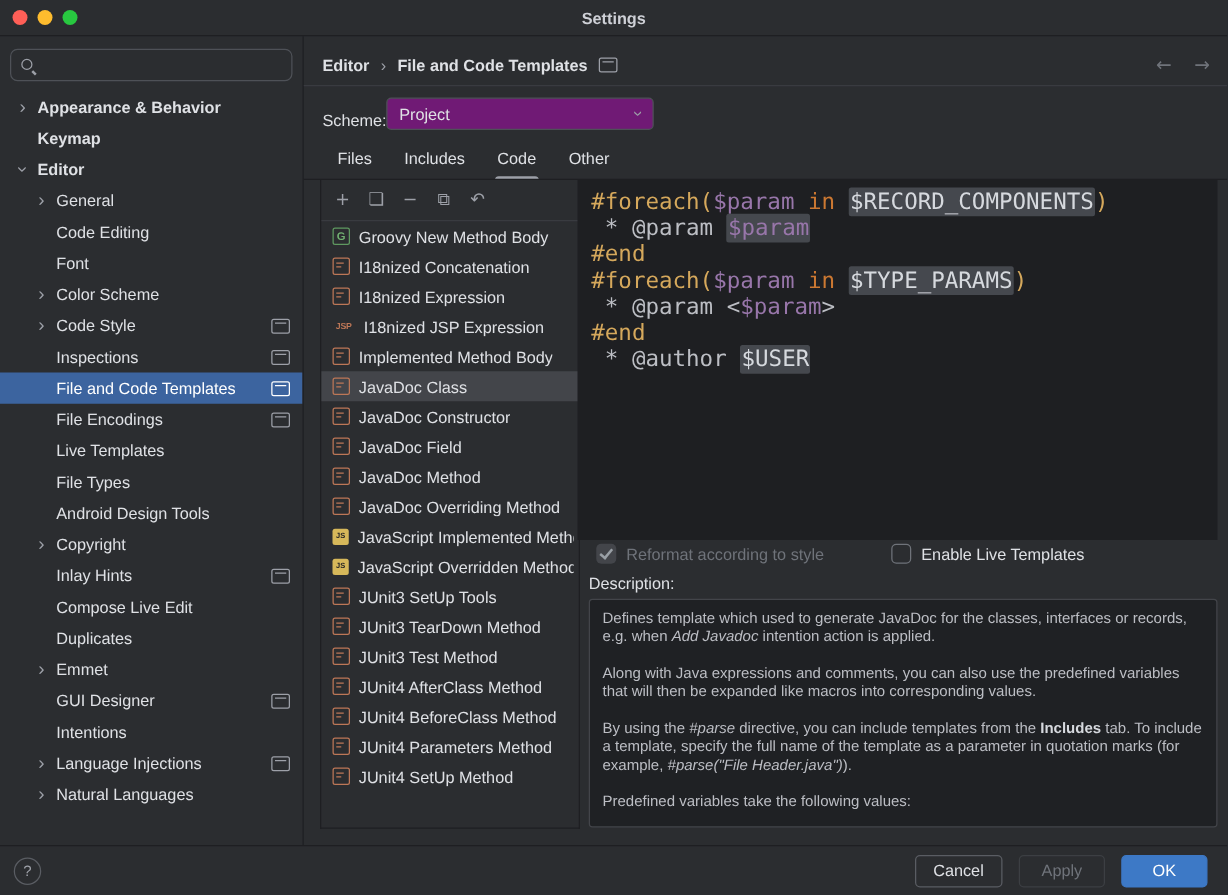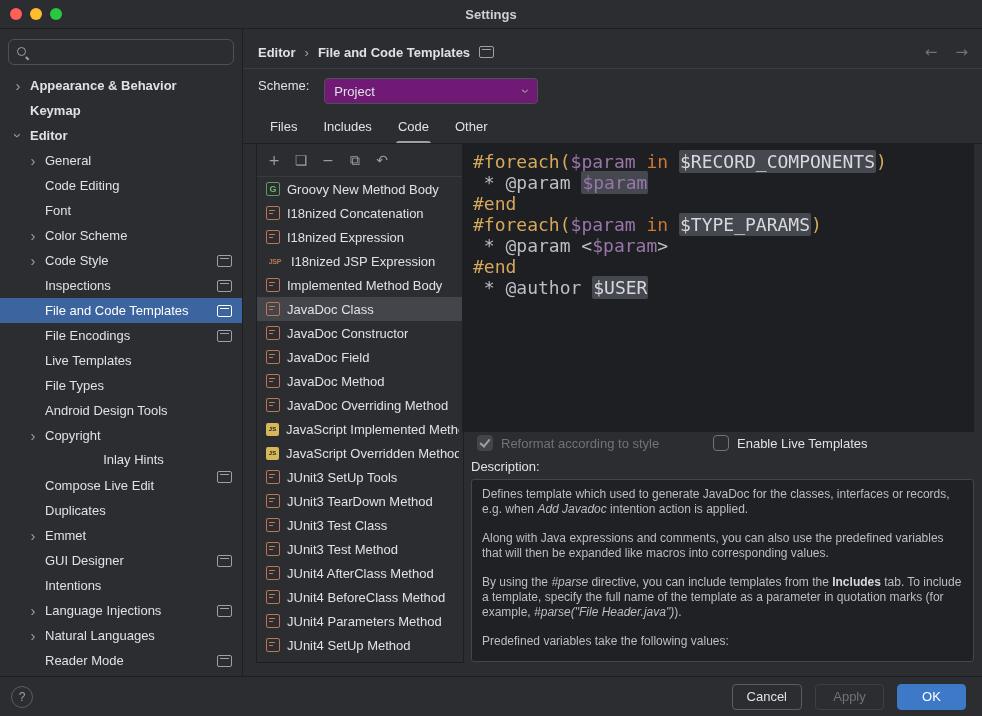--- a/index.html
+++ b/index.html
@@ -34,21 +34,21 @@
   .tree-row.selected .badge-icon::after{background:#fff}
 
   
   .main{position:absolute;left:243px;top:29px;right:0;bottom:39px}
   .breadcrumb-row{position:absolute;left:15px;right:14px;top:10px;height:26px;display:flex;align-items:center;gap:9px}
   .crumb{font-weight:700}
   .crumb-sep{color:#9da0a8}
   .crumb-badge{margin-left:0}
   .nav-arrows{margin-left:auto;display:flex;gap:18px;color:#6f737a;font-size:15px;font-family:"DejaVu Sans",sans-serif}
   .hr1{position:absolute;left:0;right:0;top:39px;height:1px;background:#393b40}
-  .scheme-row{position:absolute;left:15px;top:49px;display:flex;align-items:flex-start;gap:15px}
+  .scheme-row{position:absolute;left:15px;top:49px;display:flex;align-items:flex-end;gap:0}
   .dropdown{width:194px;height:24px;border:1px solid #4e5157;border-radius:4px;background:#701a75;display:flex;align-items:center;padding:0 9px;gap:6px}
   .dd-chev{margin-left:auto;color:#9da0a8;font-size:14px;transform:rotate(90deg);width:auto}
   .tabs{position:absolute;left:16px;top:84px;display:flex;gap:4px}
   .tab{position:relative;padding:6px 11px 10px;cursor:default}
   .tab.selected::after{content:'';position:absolute;left:9px;right:9px;bottom:0;height:3px;border-radius:3px 3px 0 0;background:#9da0a8}
   .hr2{position:absolute;left:0;right:0;top:114px;height:1px;background:#1e1f22}
 
   
   .list-panel{position:absolute;left:13px;top:115px;width:206px;height:518px;border-left:1px solid #1e1f22;border-right:1px solid #1e1f22;border-bottom:1px solid #1e1f22;overflow:hidden}
   .list-toolbar{height:32px;display:flex;align-items:center;padding:0 5px;gap:3px;border-bottom:1px solid #393b40}
@@ -177,21 +177,21 @@
           <span class="tree-label">File Types</span>
         </div>
         <div class="tree-row" style="padding-left: 25px;">
           <span class="chev"></span>
           <span class="tree-label">Android Design Tools</span>
         </div>
         <div class="tree-row" style="padding-left: 25px;">
           <span class="chev">›</span>
           <span class="tree-label">Copyright</span>
         </div>
-        <div class="tree-row" style="padding-left: 25px; flex-direction: column;">
+        <div class="tree-row" style="padding-left: 25px;">
           <span class="chev"></span>
           <span class="tree-label">Inlay Hints</span>
           <span class="badge-icon"></span>
         </div>
         <div class="tree-row" style="padding-left: 25px;">
           <span class="chev"></span>
           <span class="tree-label">Compose Live Edit</span>
         </div>
         <div class="tree-row" style="padding-left: 25px;">
           <span class="chev"></span>
@@ -211,25 +211,20 @@
           <span class="tree-label">Intentions</span>
         </div>
         <div class="tree-row" style="padding-left: 25px;">
           <span class="chev">›</span>
           <span class="tree-label">Language Injections</span>
           <span class="badge-icon"></span>
         </div>
         <div class="tree-row" style="padding-left: 25px;">
           <span class="chev">›</span>
           <span class="tree-label">Natural Languages</span>
-        </div>
-        <div class="tree-row" style="padding-left: 25px;">
-          <span class="chev"></span>
-          <span class="tree-label">Reader Mode</span>
-          <span class="badge-icon"></span>
         </div>
       </div>
   </div>
 
   <div class="main">
     <div class="breadcrumb-row">
       <span class="crumb">Editor</span>
       <span class="crumb-sep">›</span>
       <span class="crumb">File and Code Templates</span>
       <span class="badge-icon crumb-badge"></span>
@@ -316,24 +311,20 @@
           <div class="tpl-row">
             <span class="tpl-icon icon-template"></span>
             <span class="tpl-label">JUnit3 SetUp Tools</span>
           </div>
           <div class="tpl-row">
             <span class="tpl-icon icon-template"></span>
             <span class="tpl-label">JUnit3 TearDown Method</span>
           </div>
           <div class="tpl-row">
             <span class="tpl-icon icon-template"></span>
-            <span class="tpl-label">JUnit3 Test Class</span>
-          </div>
-          <div class="tpl-row">
-            <span class="tpl-icon icon-template"></span>
             <span class="tpl-label">JUnit3 Test Method</span>
           </div>
           <div class="tpl-row">
             <span class="tpl-icon icon-template"></span>
             <span class="tpl-label">JUnit4 AfterClass Method</span>
           </div>
           <div class="tpl-row">
             <span class="tpl-icon icon-template"></span>
             <span class="tpl-label">JUnit4 BeforeClass Method</span>
           </div>

